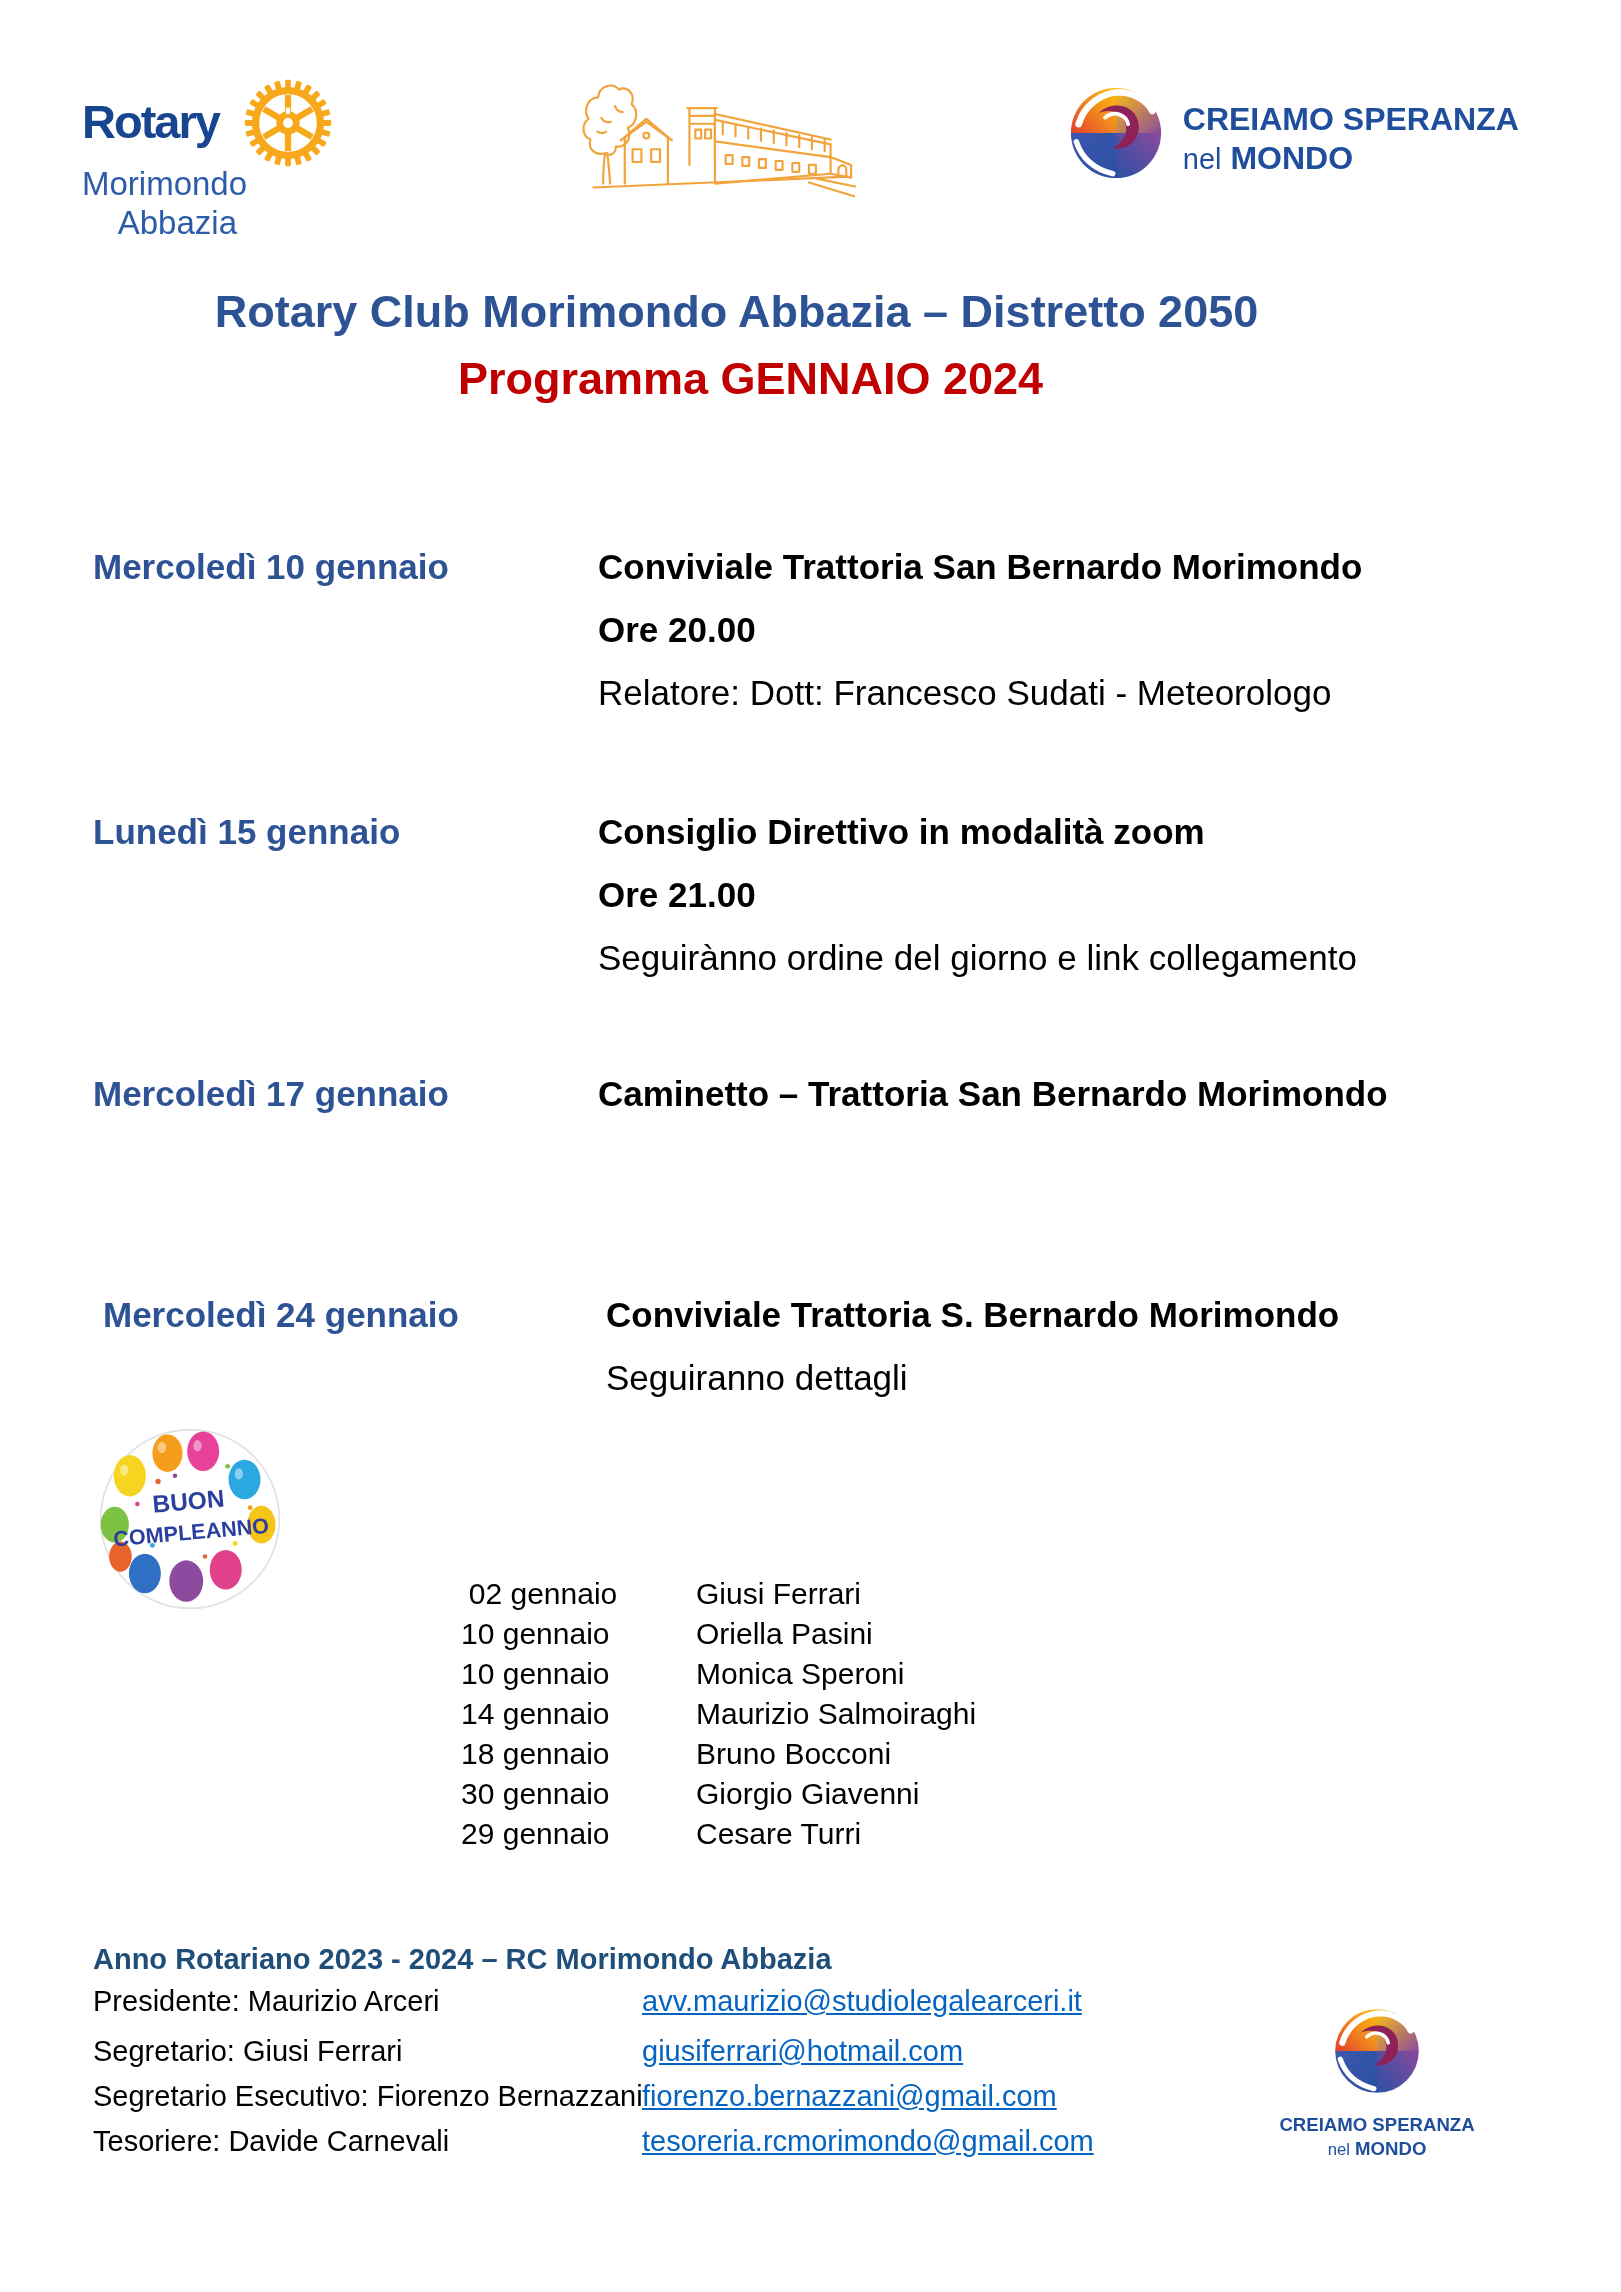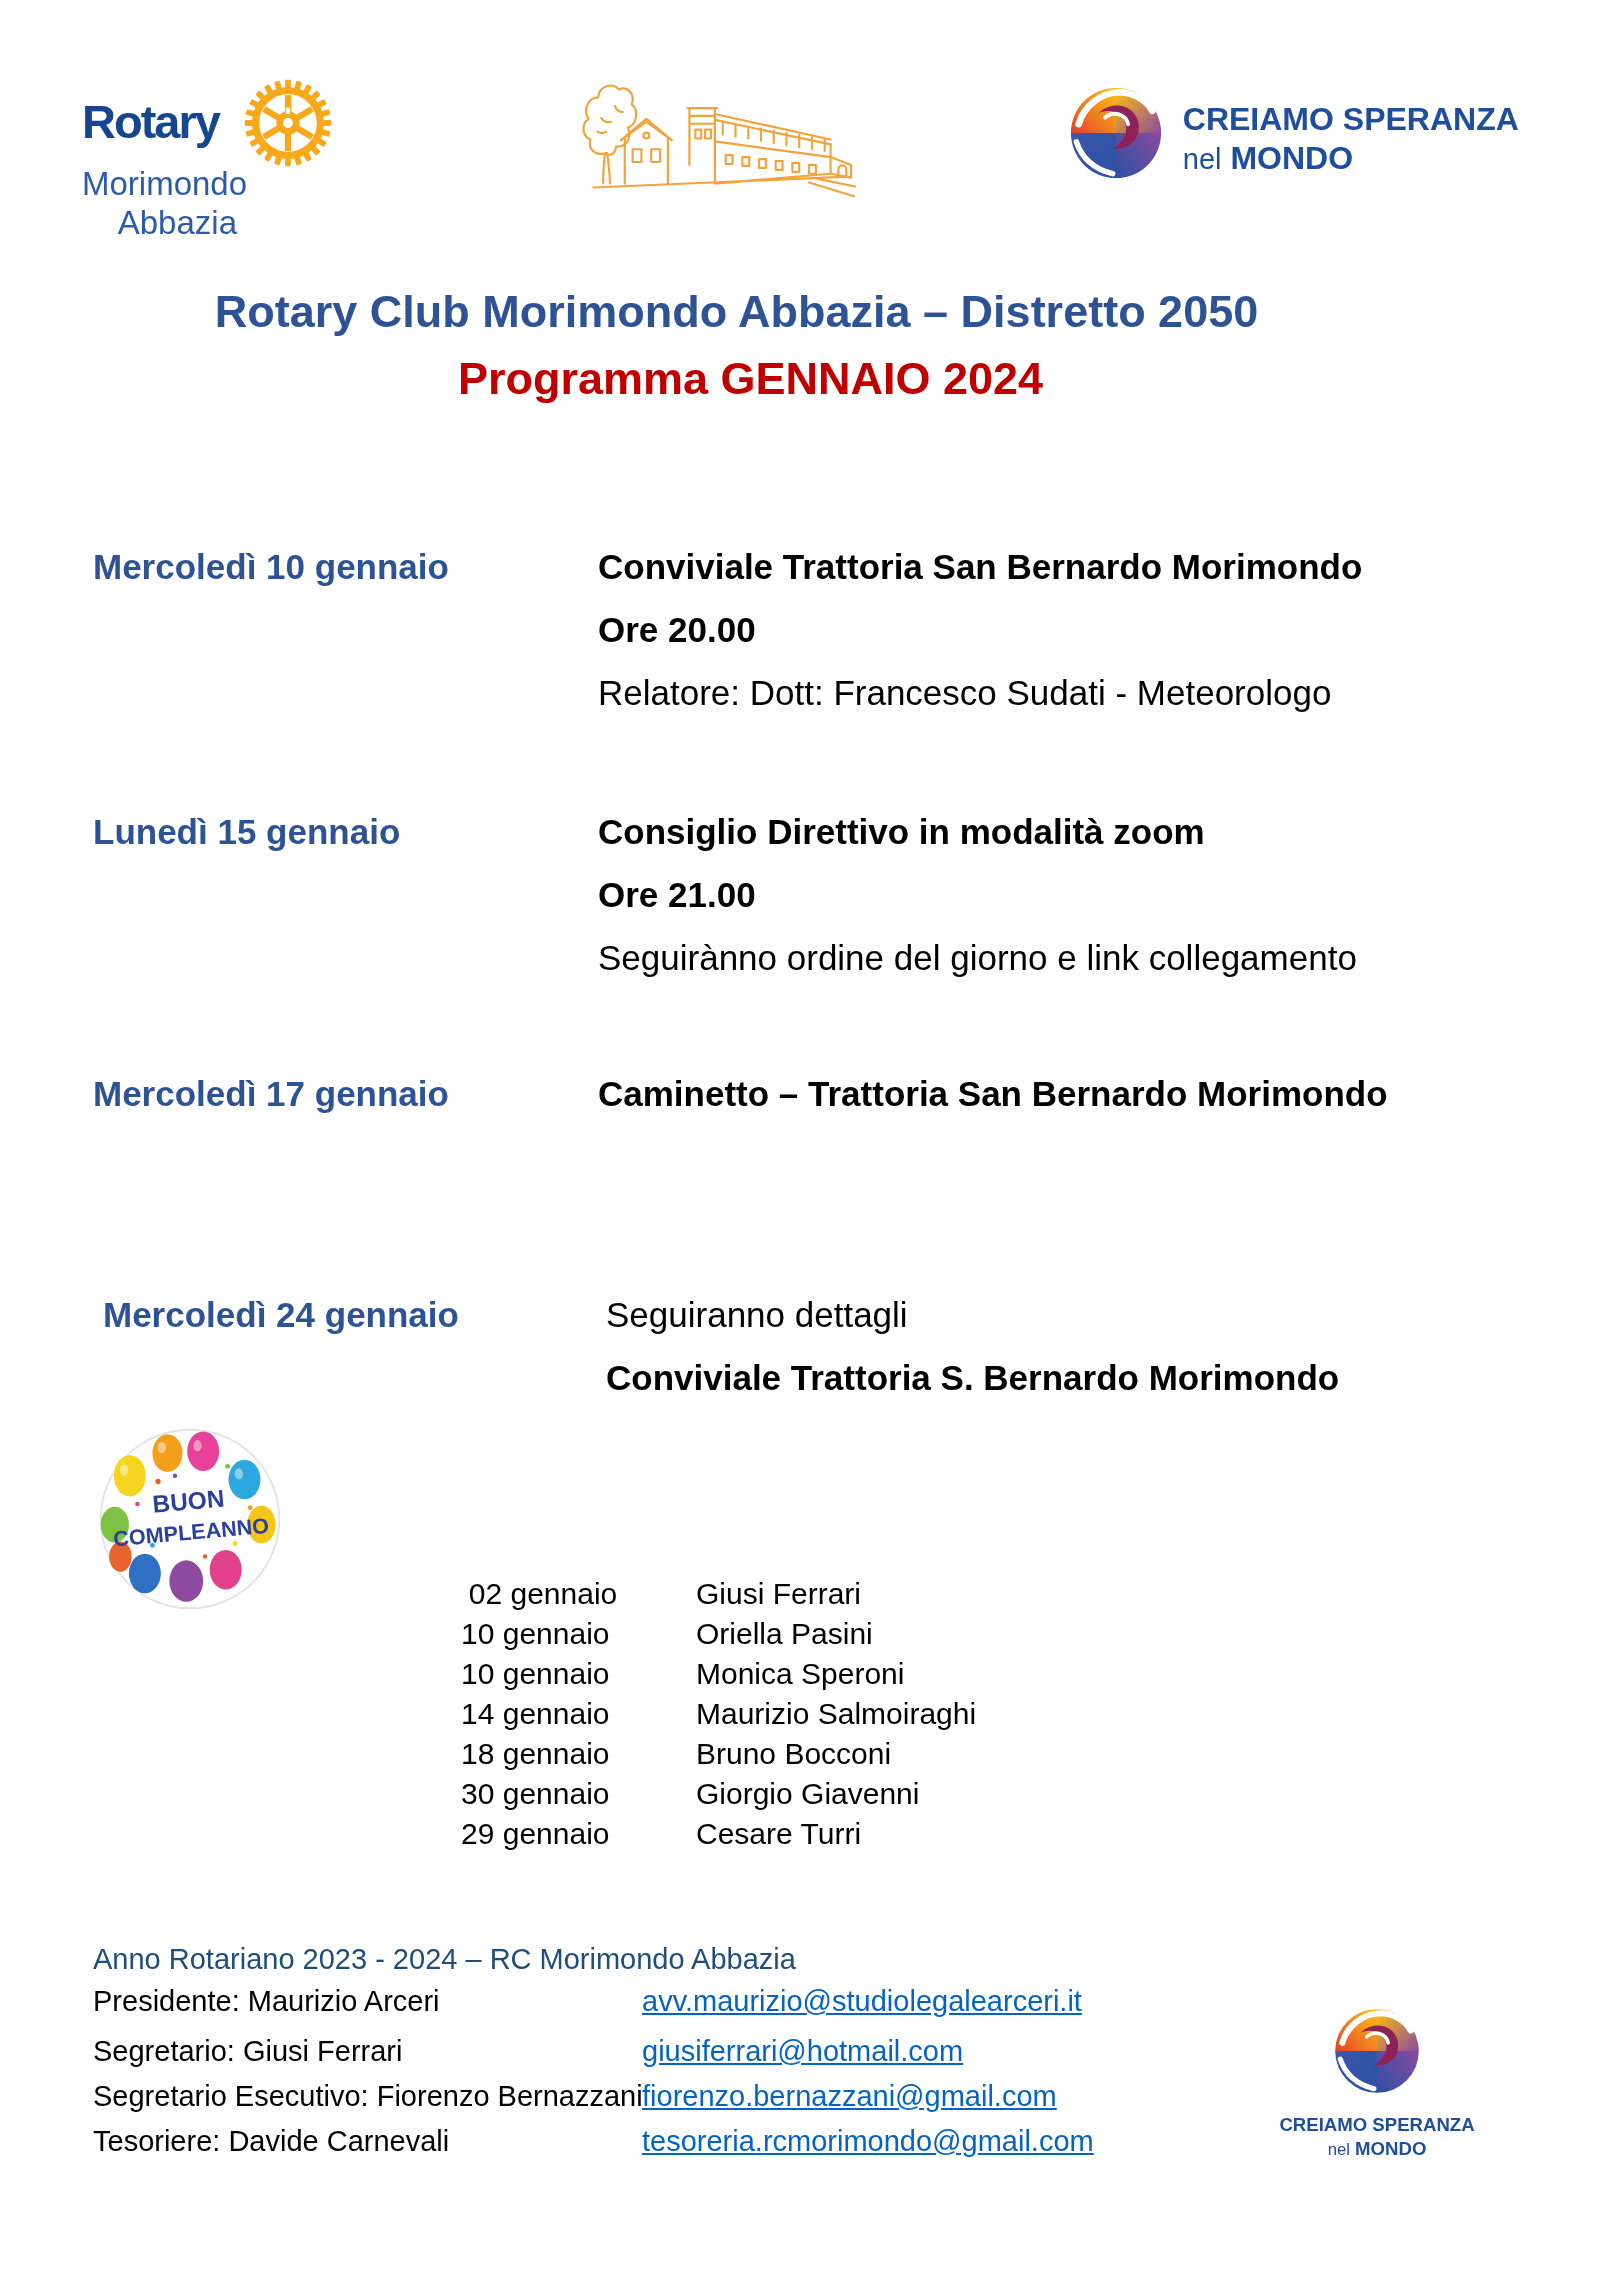--- a/index.html
+++ b/index.html
@@ -45,21 +45,21 @@
   .ev4 .ebody { left:606px; }
 
   
   .bday-badge { left:96px; top:1423px; width:188px; height:192px; }
   .bday-list { left:461px; top:1574px; }
   .bday-row { display:flex; font-size:30px; line-height:40px; }
   .bday-date { width:235px; }
   .bday-row:first-child .bday-date { padding-left:7.8px; }
 
   
-  .f-title { left:93px; top:1940px; font-size:29px; font-weight:normal; color:#1F4E79; line-height:39px; }
+  .f-title { left:93px; top:1940px; font-size:29px; font-weight:bold; color:#1F4E79; line-height:39px; }
   .f-row { left:93px; width:1176px; font-size:29px; line-height:39px; }
   .f-row .email { position:absolute; left:549px; color:#0563C1; text-decoration:underline; cursor:pointer; }
   .fr0 { top:1982px; } .fr1 { top:2032px; } .fr2 { top:2077px; } .fr3 { top:2122px; }
 
   .theme-bottom { left:1274px; top:1996px; width:206px; text-align:center; }
   .theme-bottom .swirl { width:102px; height:110px; display:block; margin:0 auto; }
   .theme-bottom .l1 { font-size:18.6px; font-weight:bold; color:#1F4E9C; line-height:25.5px; margin-top:5.9px; white-space:nowrap; }
   .theme-bottom .l2 { font-size:18.6px; color:#1F4E9C; line-height:23.5px; }
   .theme-bottom .nel { font-weight:normal; font-size:16.7px; }
   .theme-bottom .mondo { font-weight:bold; }
@@ -209,22 +209,22 @@
 <div class="abs event" style="top:1062px">
   <div class="edate">Mercoledì 17 gennaio</div>
   <div class="ebody">
     <div class="eline"><span class="b">Caminetto – Trattoria San Bernardo Morimondo</span><span></span></div>
   </div>
 </div>
 
 <div class="abs event ev4" style="top:1283px">
   <div class="edate">Mercoledì 24 gennaio</div>
   <div class="ebody">
+    <div class="eline"><span class="b">Conviviale Trattoria S. Bernardo Morimondo</span><span></span></div>
     <div class="eline"><span class="b"></span><span>Seguiranno dettagli</span></div>
-    <div class="eline"><span class="b">Conviviale Trattoria S. Bernardo Morimondo</span><span></span></div>
   </div>
 </div>
 
 <svg class="abs bday-badge" viewBox="0 0 100 100">
   <circle cx="50" cy="50" r="47.5" fill="#ffffff" stroke="#e3e3e3" stroke-width="1"></circle>
   <circle cx="33" cy="30" r="1.4" fill="#E8632C"></circle>
     <circle cx="70" cy="22" r="1.3" fill="#7DC242"></circle>
   <circle cx="22" cy="42" r="1.2" fill="#E0418A"></circle>
     <circle cx="82" cy="44" r="1.3" fill="#F59E1C"></circle>
   <circle cx="30" cy="64" r="1.3" fill="#2BA8E0"></circle>

